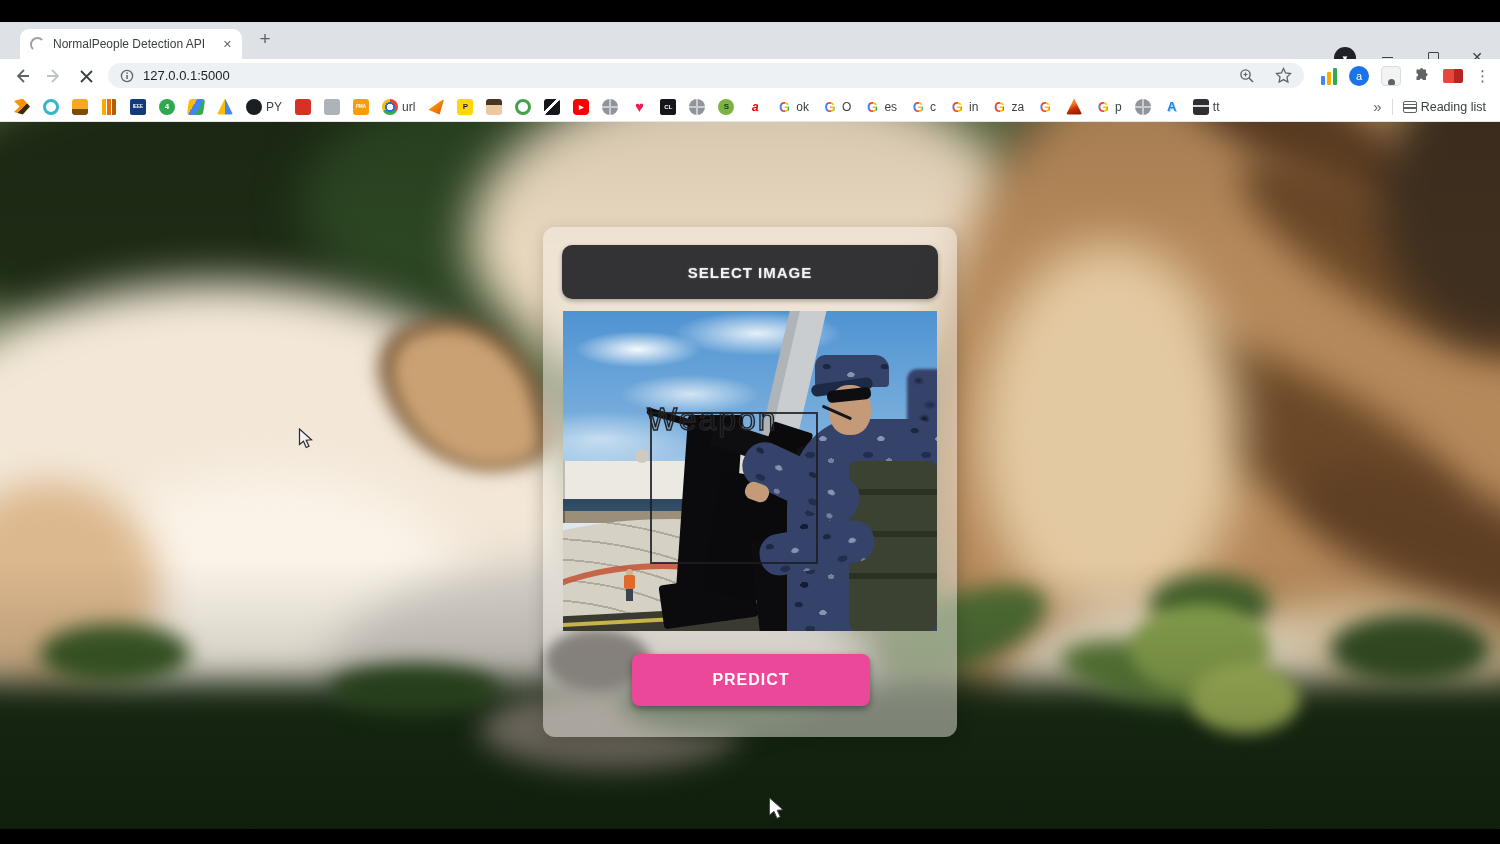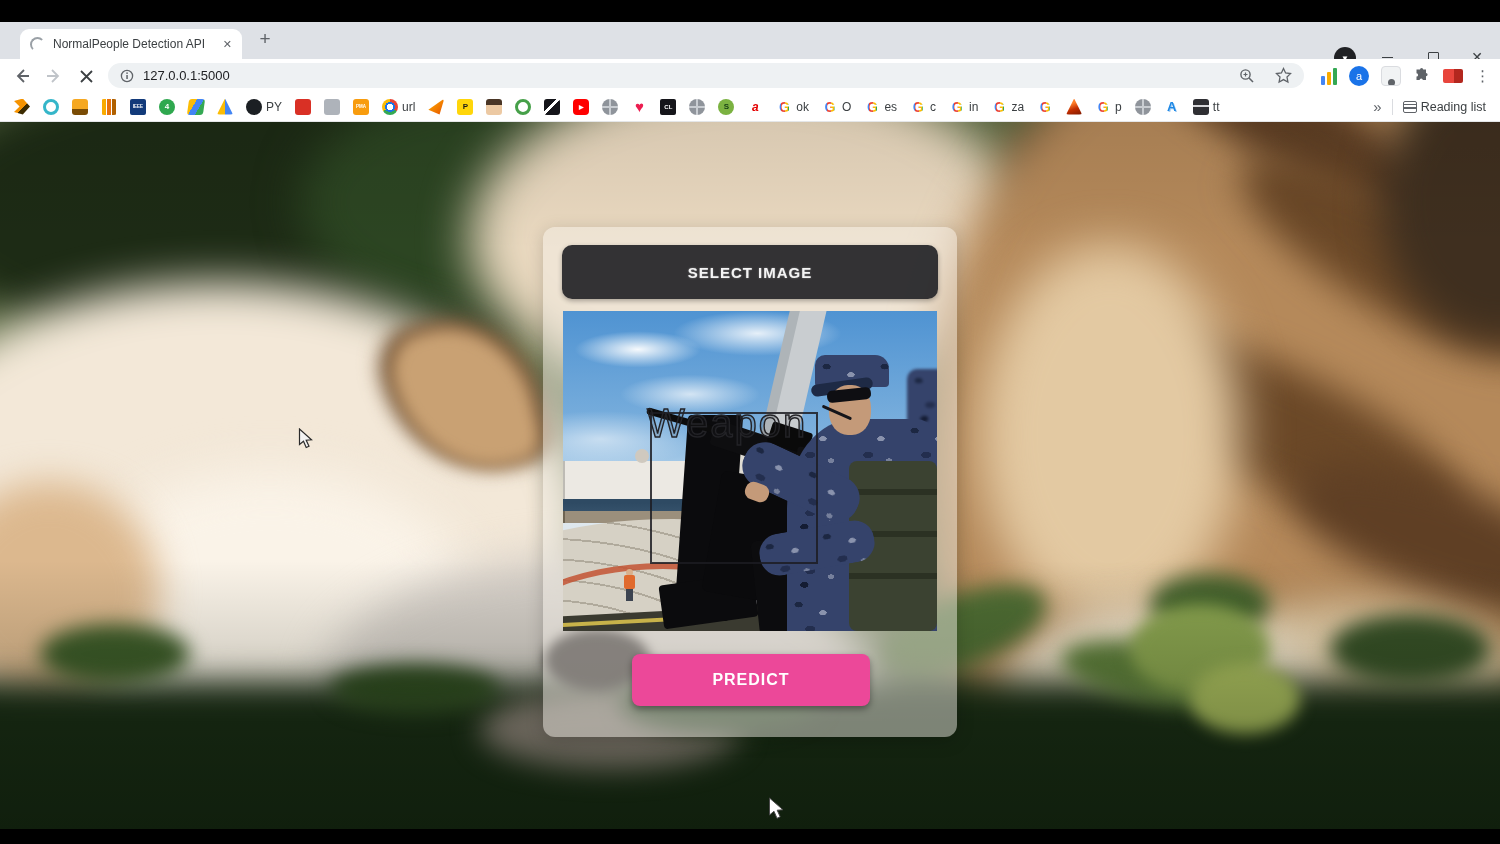--- a/index.html
+++ b/index.html
@@ -170,21 +170,21 @@
   .glasses{left:264px;top:78px;width:44px;height:12px;border-radius:5px;background:#0e0e12;transform:rotate(-6deg);}
   .mic{left:258px;top:100px;width:32px;height:2.5px;background:#15151a;border-radius:2px;transform:rotate(24deg);}
   .arm1{left:176px;top:148px;width:124px;height:46px;border-radius:22px;transform:rotate(25deg);}
   .arm2{left:196px;top:216px;width:116px;height:42px;border-radius:20px;transform:rotate(-10deg);}
   .hand{left:182px;top:172px;width:24px;height:18px;border-radius:8px;background:#c49a79;transform:rotate(20deg);}
   .vest{left:286px;top:150px;width:88px;height:170px;background:#3b4231;border-radius:8px;background-image:linear-gradient(180deg,transparent 28px,#2b3123 28px 34px,transparent 34px 70px,#2b3123 70px 76px,transparent 76px 112px,#2b3123 112px 118px,transparent 118px);}
   .sailor2{left:344px;top:58px;width:40px;height:130px;border-radius:10px;filter:blur(1.5px);}
   .deck{left:-10px;top:300px;width:220px;height:26px;background:#3a3a30;transform:rotate(-3deg);}
   .deck-line{left:-10px;top:308px;width:170px;height:4px;background:#c8b24a;transform:rotate(-3deg);}
   .bbox{left:87px;top:101px;width:168px;height:152px;border:2px solid rgba(28,28,34,.85);box-sizing:border-box;}
-  .bbox-label{position:absolute;left:-5px;top:-11px;font-size:40px;line-height:1;font-weight:500;letter-spacing:2px;white-space:nowrap;color:rgba(40,40,45,.15);-webkit-text-stroke:1.4px #232327;}
+  .bbox-label{position:absolute;left:-5px;top:-11px;font-size:32px;line-height:1;font-weight:500;letter-spacing:2px;white-space:nowrap;color:rgba(40,40,45,.15);-webkit-text-stroke:1.4px #232327;}
 
   
   .cursor{position:absolute;z-index:40;}
   .cur-1{left:298px;top:306px;}
   .cur-2{left:768px;top:675px;}
 </style>
 </head>
 <body>
 
 <div class="screen">

